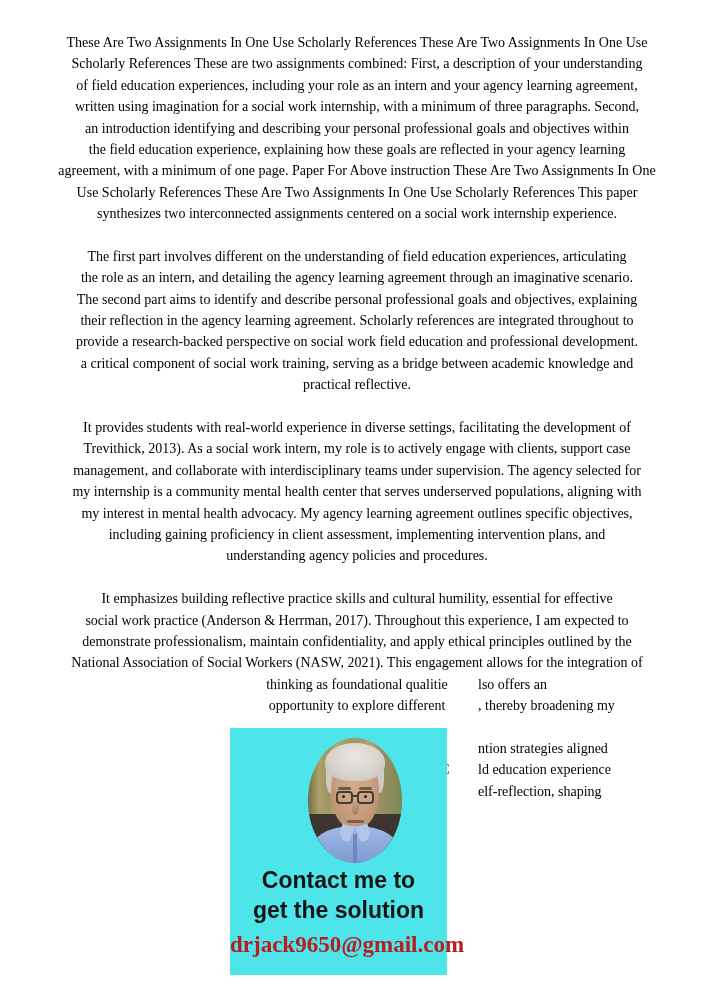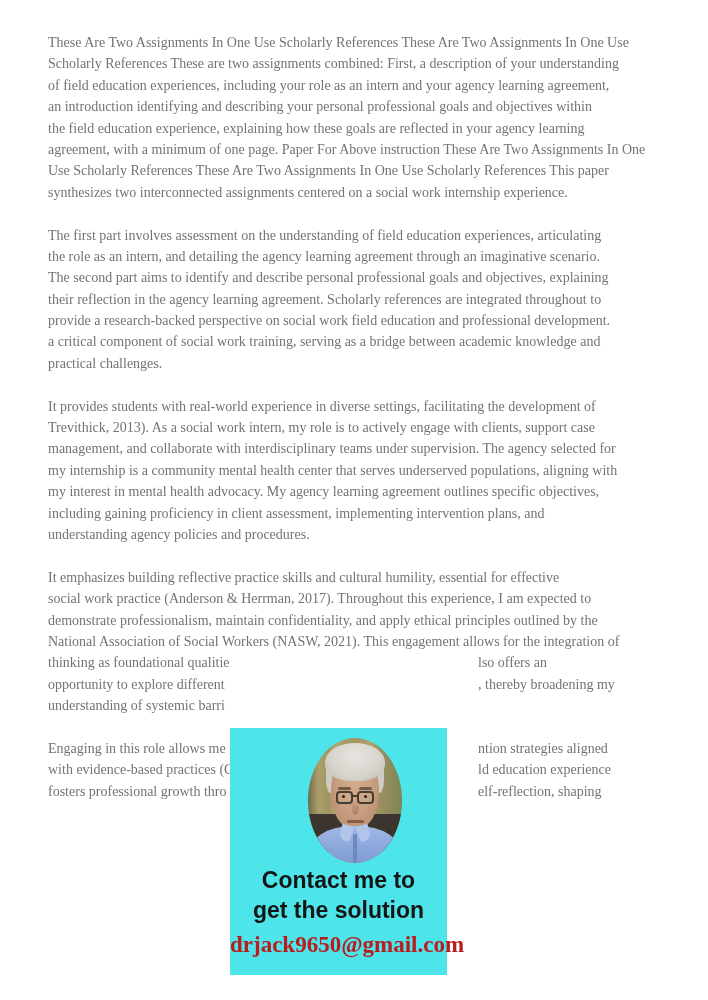--- a/index.html
+++ b/index.html
@@ -111,57 +111,57 @@
     background: linear-gradient(180deg, #a3b9e6 0%, #8aa6da 60%, #7e9bd2 100%);
     border-radius: 48% 48% 0 0 / 75% 75% 0 0;
   }
   .p-collar-l { left: 32px; top: 87px; width: 12px; height: 16px; background: #b4c5ec; transform: rotate(18deg); border-radius: 0 0 4px 60%; }
   .p-collar-r { left: 50px; top: 87px; width: 12px; height: 16px; background: #b4c5ec; transform: rotate(-18deg); border-radius: 0 0 60% 4px; }
   .p-placket { left: 45px; top: 96px; width: 4px; height: 29px; background: #6d89bd; }
 </style>
 </head>
 <body style="background: rgb(255, 255, 255);">
 
-<div class="doc" style="color: #737373;">
+<div class="doc" style="color: #000000; text-align: center;">
     <div class="paragraph">
       <div class="line">These Are Two Assignments In One Use Scholarly References These Are Two Assignments In One Use</div>
       <div class="line">Scholarly References These are two assignments combined: First, a description of your understanding</div>
       <div class="line">of field education experiences, including your role as an intern and your agency learning agreement,</div>
+      <div class="line">written using imagination for a social work internship, with a minimum of three paragraphs. Second,</div>
       <div class="line">an introduction identifying and describing your personal professional goals and objectives within</div>
       <div class="line">the field education experience, explaining how these goals are reflected in your agency learning</div>
       <div class="line">agreement, with a minimum of one page. Paper For Above instruction These Are Two Assignments In One</div>
       <div class="line">Use Scholarly References These Are Two Assignments In One Use Scholarly References This paper</div>
       <div class="line">synthesizes two interconnected assignments centered on a social work internship experience.</div>
     </div>
     <div class="paragraph">
-      <div class="line">The first part involves assessment on the understanding of field education experiences, articulating</div>
+      <div class="line">The first part involves different on the understanding of field education experiences, articulating</div>
       <div class="line">the role as an intern, and detailing the agency learning agreement through an imaginative scenario.</div>
       <div class="line">The second part aims to identify and describe personal professional goals and objectives, explaining</div>
       <div class="line">their reflection in the agency learning agreement. Scholarly references are integrated throughout to</div>
       <div class="line">provide a research-backed perspective on social work field education and professional development.</div>
       <div class="line">a critical component of social work training, serving as a bridge between academic knowledge and</div>
-      <div class="line">practical challenges.</div>
+      <div class="line">practical reflective.</div>
     </div>
     <div class="paragraph">
       <div class="line">It provides students with real-world experience in diverse settings, facilitating the development of</div>
       <div class="line">Trevithick, 2013). As a social work intern, my role is to actively engage with clients, support case</div>
       <div class="line">management, and collaborate with interdisciplinary teams under supervision. The agency selected for</div>
       <div class="line">my internship is a community mental health center that serves underserved populations, aligning with</div>
       <div class="line">my interest in mental health advocacy. My agency learning agreement outlines specific objectives,</div>
       <div class="line">including gaining proficiency in client assessment, implementing intervention plans, and</div>
       <div class="line">understanding agency policies and procedures.</div>
     </div>
     <div class="paragraph">
       <div class="line">It emphasizes building reflective practice skills and cultural humility, essential for effective</div>
       <div class="line">social work practice (Anderson &amp; Herrman, 2017). Throughout this experience, I am expected to</div>
       <div class="line">demonstrate professionalism, maintain confidentiality, and apply ethical principles outlined by the</div>
       <div class="line">National Association of Social Workers (NASW, 2021). This engagement allows for the integration of</div>
       <div class="line"><span class="frag-left">thinking as foundational qualitie</span><span class="frag-right">lso offers an</span></div>
       <div class="line"><span class="frag-left">opportunity to explore different</span><span class="frag-right">, thereby broadening my</span></div>
-      <div class="line"><span class="frag-left">understanding of systemic barri</span><span class="frag-right"></span></div>
     </div>
     <div class="paragraph">
       <div class="line"><span class="frag-left">Engaging in this role allows me</span><span class="frag-right">ntion strategies aligned</span></div>
       <div class="line"><span class="frag-left">with evidence-based practices (C</span><span class="frag-right">ld education experience</span></div>
       <div class="line"><span class="frag-left">fosters professional growth thro</span><span class="frag-right">elf-reflection, shaping</span></div>
     </div>
   </div>
 
 <div class="ad-overlay" style="background: rgb(77, 228, 234);">
   <div class="photo-oval">

